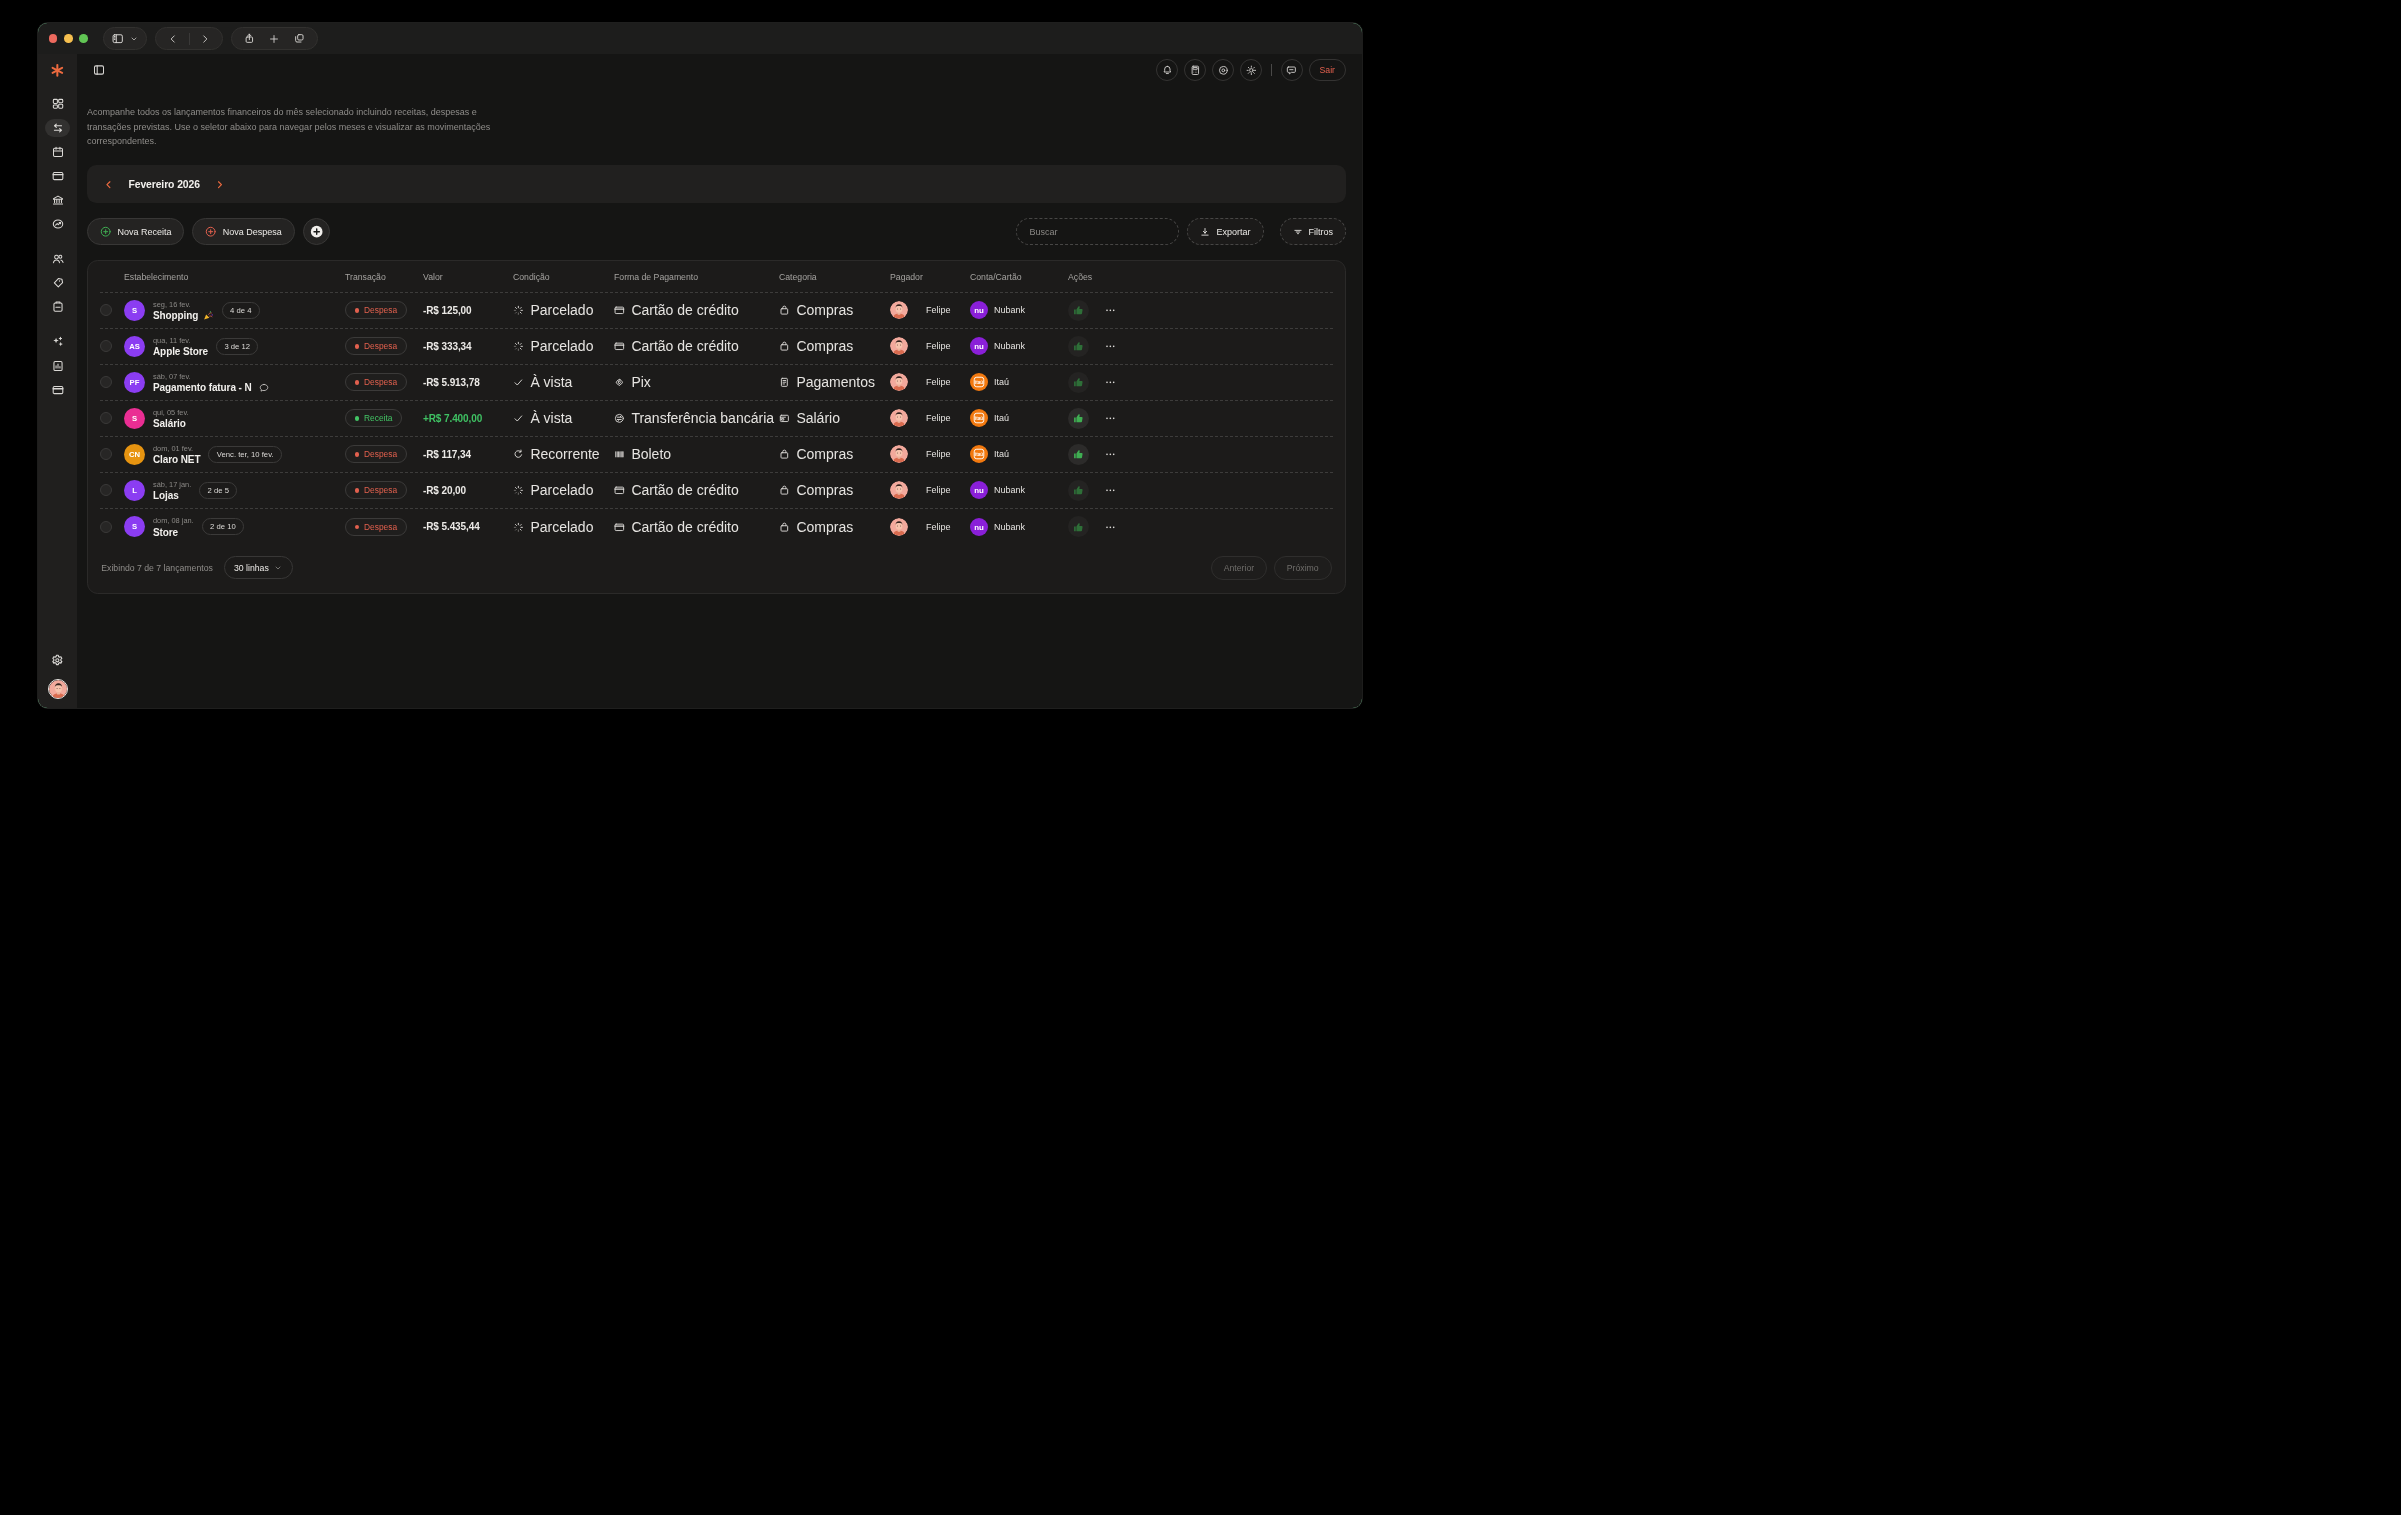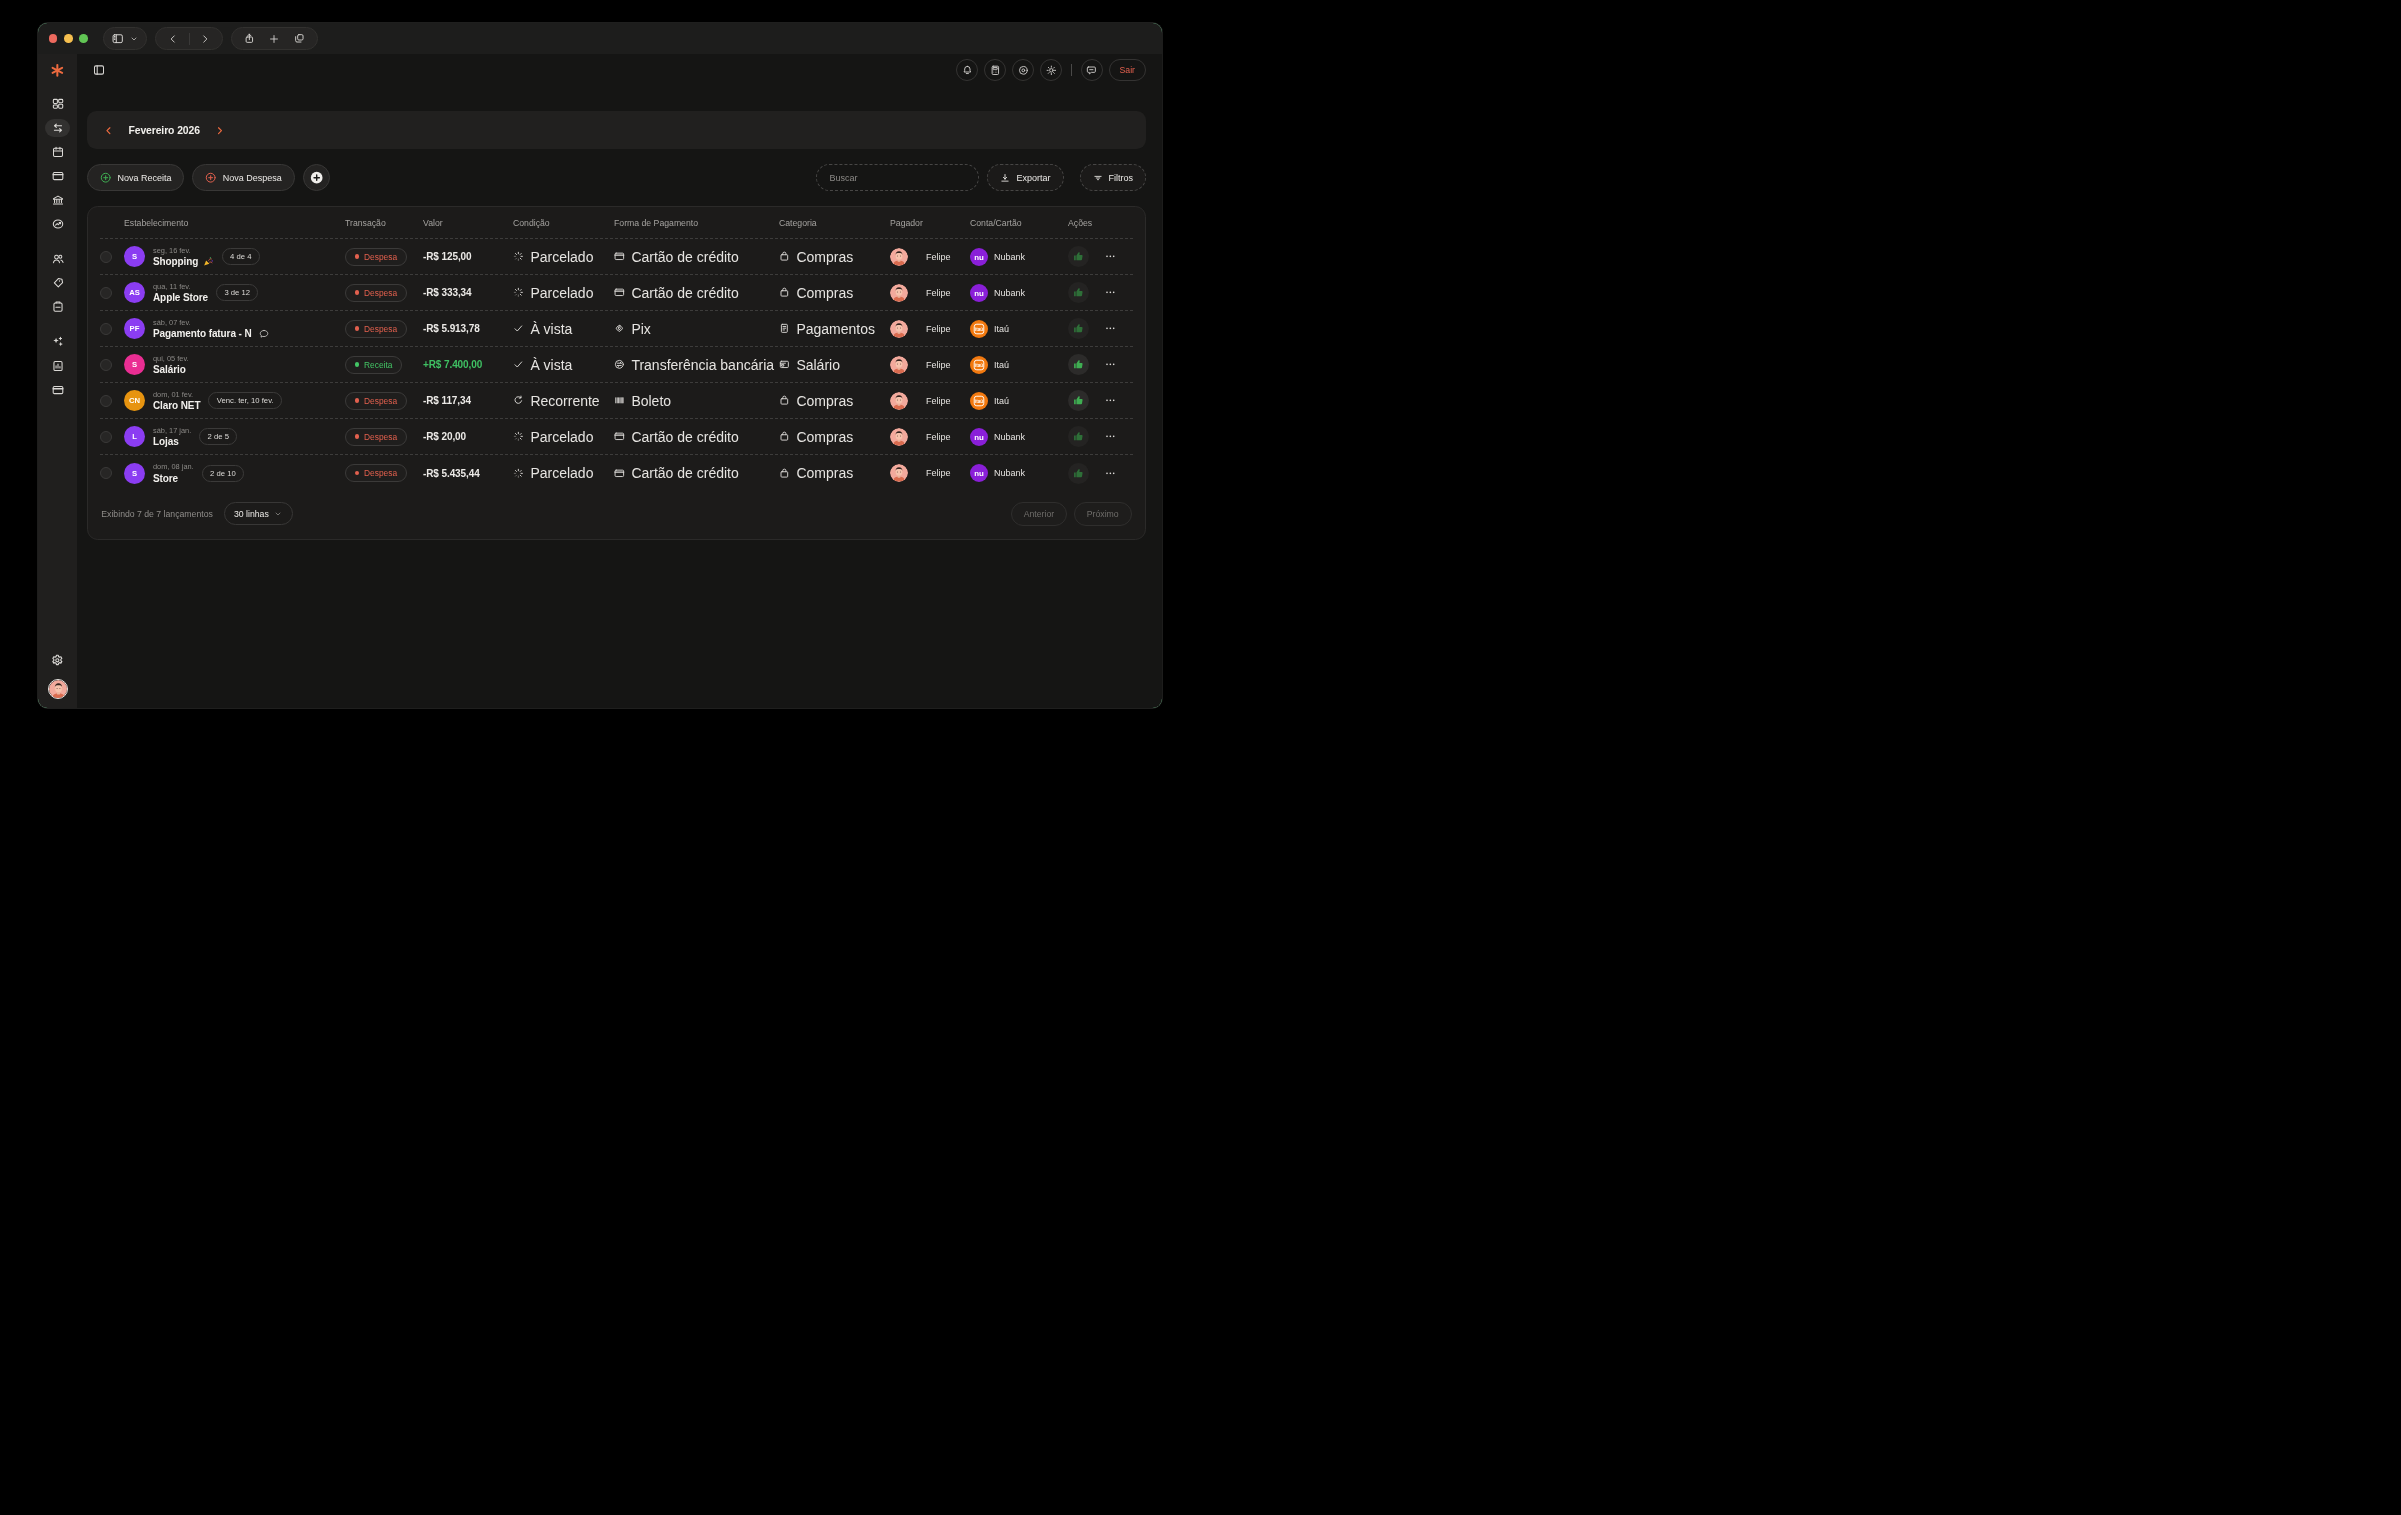--- a/index.html
+++ b/index.html
@@ -1,18 +1,18 @@
 <!DOCTYPE html>
 <html style="font-size:10.7px"><head>
 <meta charset="utf-8">
 <style>
   * { box-sizing: border-box; margin: 0; padding: 0; }
   html,body { width:1201px; height:758px; background:#000; overflow:hidden;
     font-family:"Liberation Sans","DejaVu Sans",sans-serif; }
-  .window { position:absolute; left:38px; top:23px; width:1124px; height:685px;
+  .window { position:absolute; left:38px; top:23px; width:1324px; height:685px;
     background:#86efac; border-radius:9.4px; overflow:hidden; display:flex; flex-direction:column;
     box-shadow:0 0 0 0.7px #2a2a29; }
   
   .titlebar { height:31px; background:#1d1d1c; display:flex; align-items:center; padding:0 10.7px; flex:none; }
   .lights { display:flex; gap:6.7px; margin-right:14.7px; }
   .light { width:8.7px; height:8.7px; border-radius:50%; }
   .light.red{background:#ed6a5e;} .light.yellow{background:#f5bf4f;} .light.green{background:#61c554;}
   .tb-pill { height:23px; background:#262524; border:0.7px solid #32312f; border-radius:11.4px;
     display:flex; align-items:center; padding:0 8px; gap:6.7px; color:#d8d6d3; }
   .tb-pill + .tb-pill { margin-left:8px; }
@@ -334,20 +334,21 @@
               <svg class="ic" width="10.7" height="10.7" viewBox="0 0 16 16" fill="none" stroke="currentColor" stroke-width="1.4" stroke-linecap="round" stroke-linejoin="round">
                 <path d="M3.5 3h9a1.5 1.5 0 0 1 1.5 1.5v5A1.5 1.5 0 0 1 12.5 11H8l-3 2.4V11H3.5A1.5 1.5 0 0 1 2 9.5v-5A1.5 1.5 0 0 1 3.5 3z"></path>
                 <path d="M5.5 7h5"></path>
               </svg>
             </div>
             <div class="sair">Sair</div>
           </div>
       </div>
 
       <div class="content">
+        <div class="page-desc">Acompanhe todos os lançamentos financeiros do mês selecionado incluindo receitas, despesas e transações previstas. Use o seletor abaixo para navegar pelos meses e visualizar as movimentações correspondentes.</div>
 
         <div class="month-card">
           <span class="mbtn" id="month-prev">
               <svg class="ic" width="9.4" height="9.4" viewBox="0 0 16 16" fill="none" stroke="currentColor" stroke-width="1.4" stroke-linecap="round" stroke-linejoin="round" style="stroke-width:2">
                 <path d="M10 3L5 8l5 5"></path>
               </svg>
             </span>
           <span class="month-label">Fevereiro 2026</span>
           <span class="mbtn" id="month-next">
               <svg class="ic" width="9.4" height="9.4" viewBox="0 0 16 16" fill="none" stroke="currentColor" stroke-width="1.4" stroke-linecap="round" stroke-linejoin="round" style="stroke-width:2">

